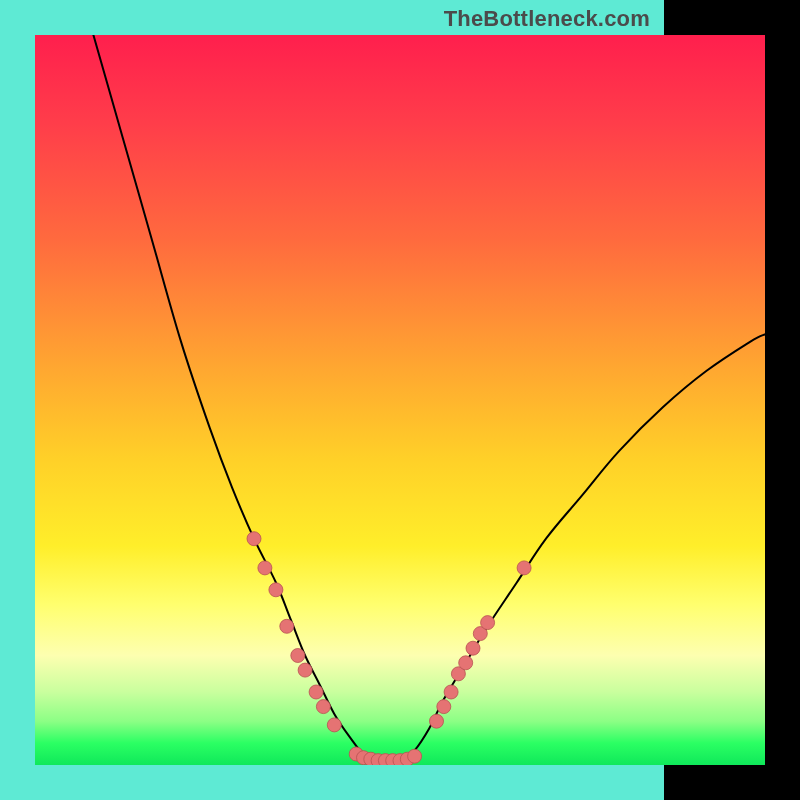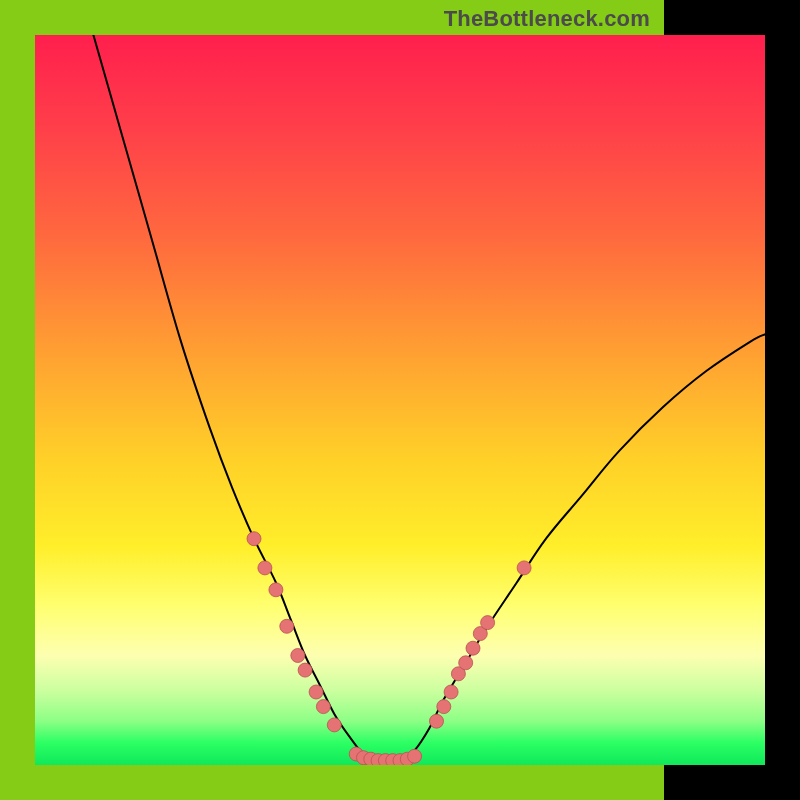--- a/index.html
+++ b/index.html
@@ -1,21 +1,21 @@
 <!DOCTYPE html>
 <html><head>
 <meta charset="utf-8">
 <style>
   * { margin: 0; padding: 0; box-sizing: border-box; }
   html, body { width: 800px; height: 800px; overflow: hidden; background: #000; }
   .frame {
     position: relative;
     width: 664px;
     height: 800px;
-    background: #84cc16;
+    background: #5eead4;
   }
   .watermark {
     position: absolute;
     top: 6px;
     right: 14px;
     font-family: Arial, Helvetica, sans-serif;
     font-size: 22px;
     font-weight: 600;
     color: #4b4b4b;
     letter-spacing: 0.2px;

